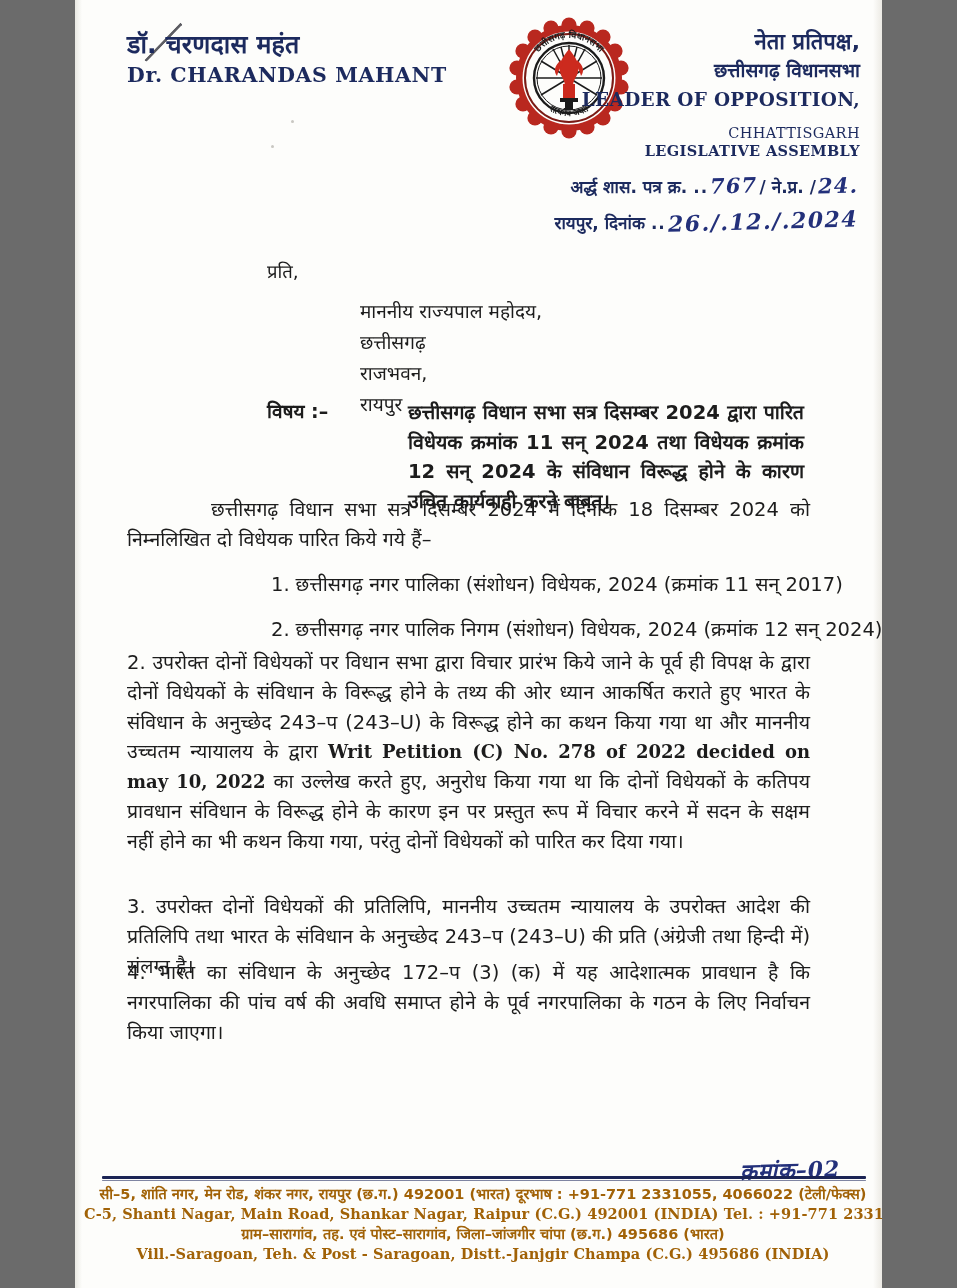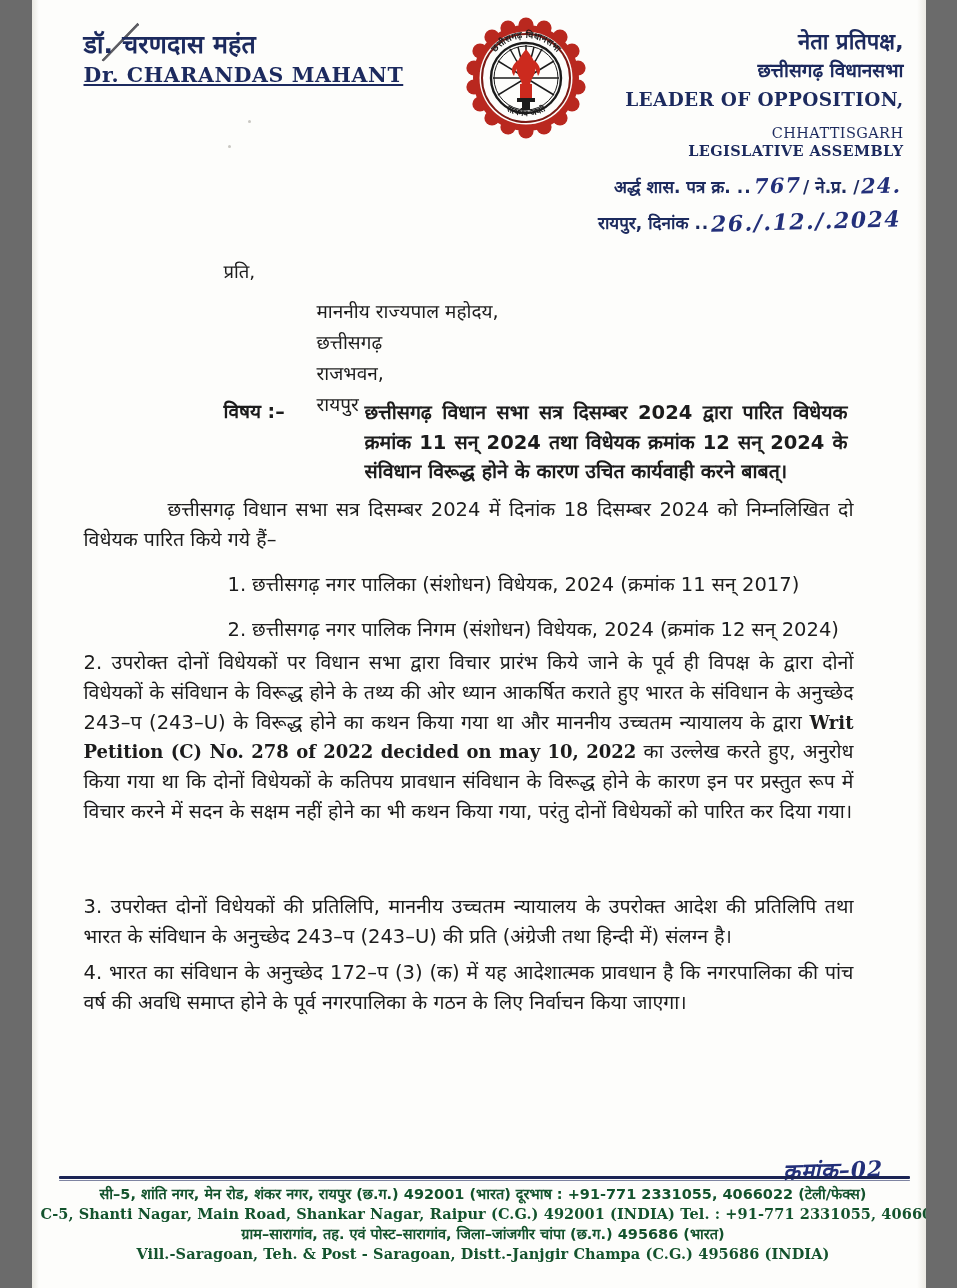--- a/index.html
+++ b/index.html
@@ -3,21 +3,21 @@
 <meta charset="utf-8">
 <title>Letter — Leader of Opposition, Chhattisgarh Legislative Assembly</title>
 <style>
   html, body {
     margin: 0;
     padding: 0;
     background: #6b6b6b;
   }
   .page {
     position: relative;
-    width: 894px;
+    width: 807px;
     height: 1288px;
     margin: 0 auto;
     background: #fdfdfb;
     overflow: hidden;
     font-family: "DejaVu Sans", "Liberation Sans", sans-serif;
     color: #1c1c1c;
     box-sizing: border-box;
   }
 
   
@@ -66,21 +66,20 @@
     line-height: 1.2;
     white-space: nowrap;
   }
   .hdr-left .name-en {
     font-family: "DejaVu Serif", "Liberation Serif", serif;
     font-size: 20.5px;
     font-weight: 700;
     letter-spacing: .6px;
     margin-top: 3px;
     white-space: nowrap;
-    text-decoration: underline;
   }
 
   
   .emblem-wrap {
     position: absolute;
     left: 428px;
     top: 16px;
     width: 132px;
     height: 124px;
   }
@@ -231,21 +230,21 @@
     white-space: nowrap;
   }
   .bill-num { margin-right: 6px; }
 
   
   .footer {
     position: absolute;
     left: 9px; right: 0;
     bottom: 0;
     height: 120px;
-    color: #14532d;
+    color: #a16207;
     text-align: center;
   }
   .footer-rule {
     position: absolute;
     left: 18px;
     right: 16px;
     top: 8px;
     height: 3px;
     background: #1b2455;
     border-radius: 1px;

